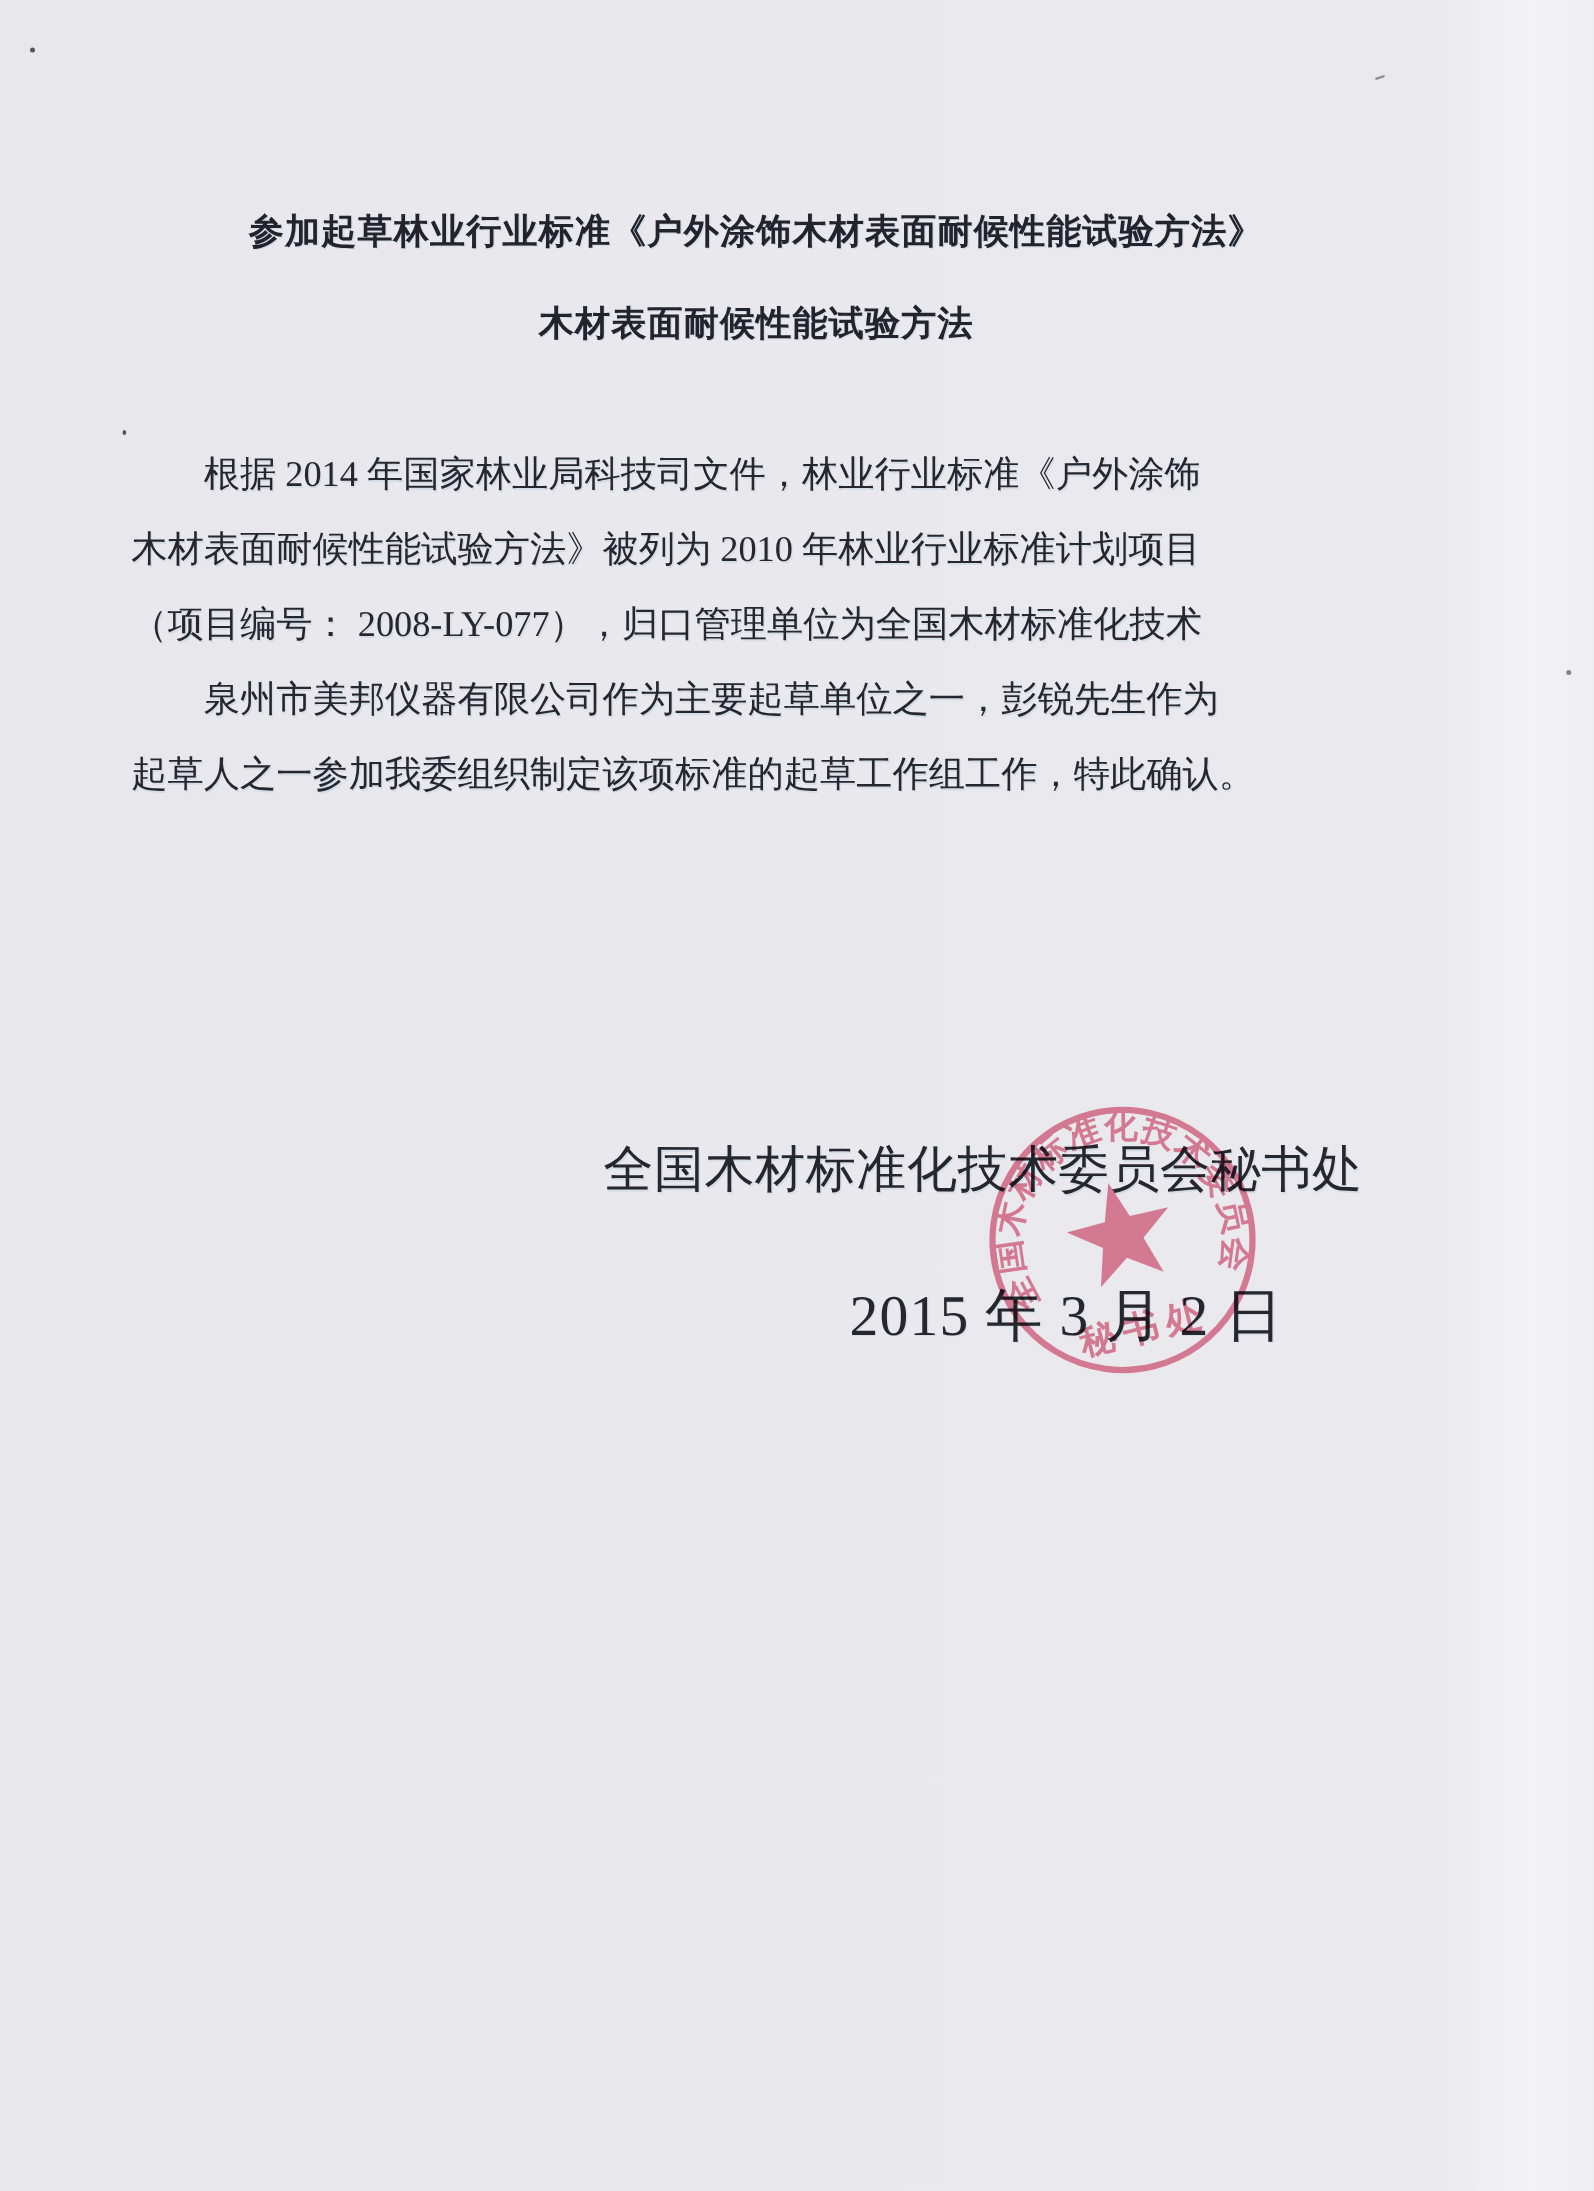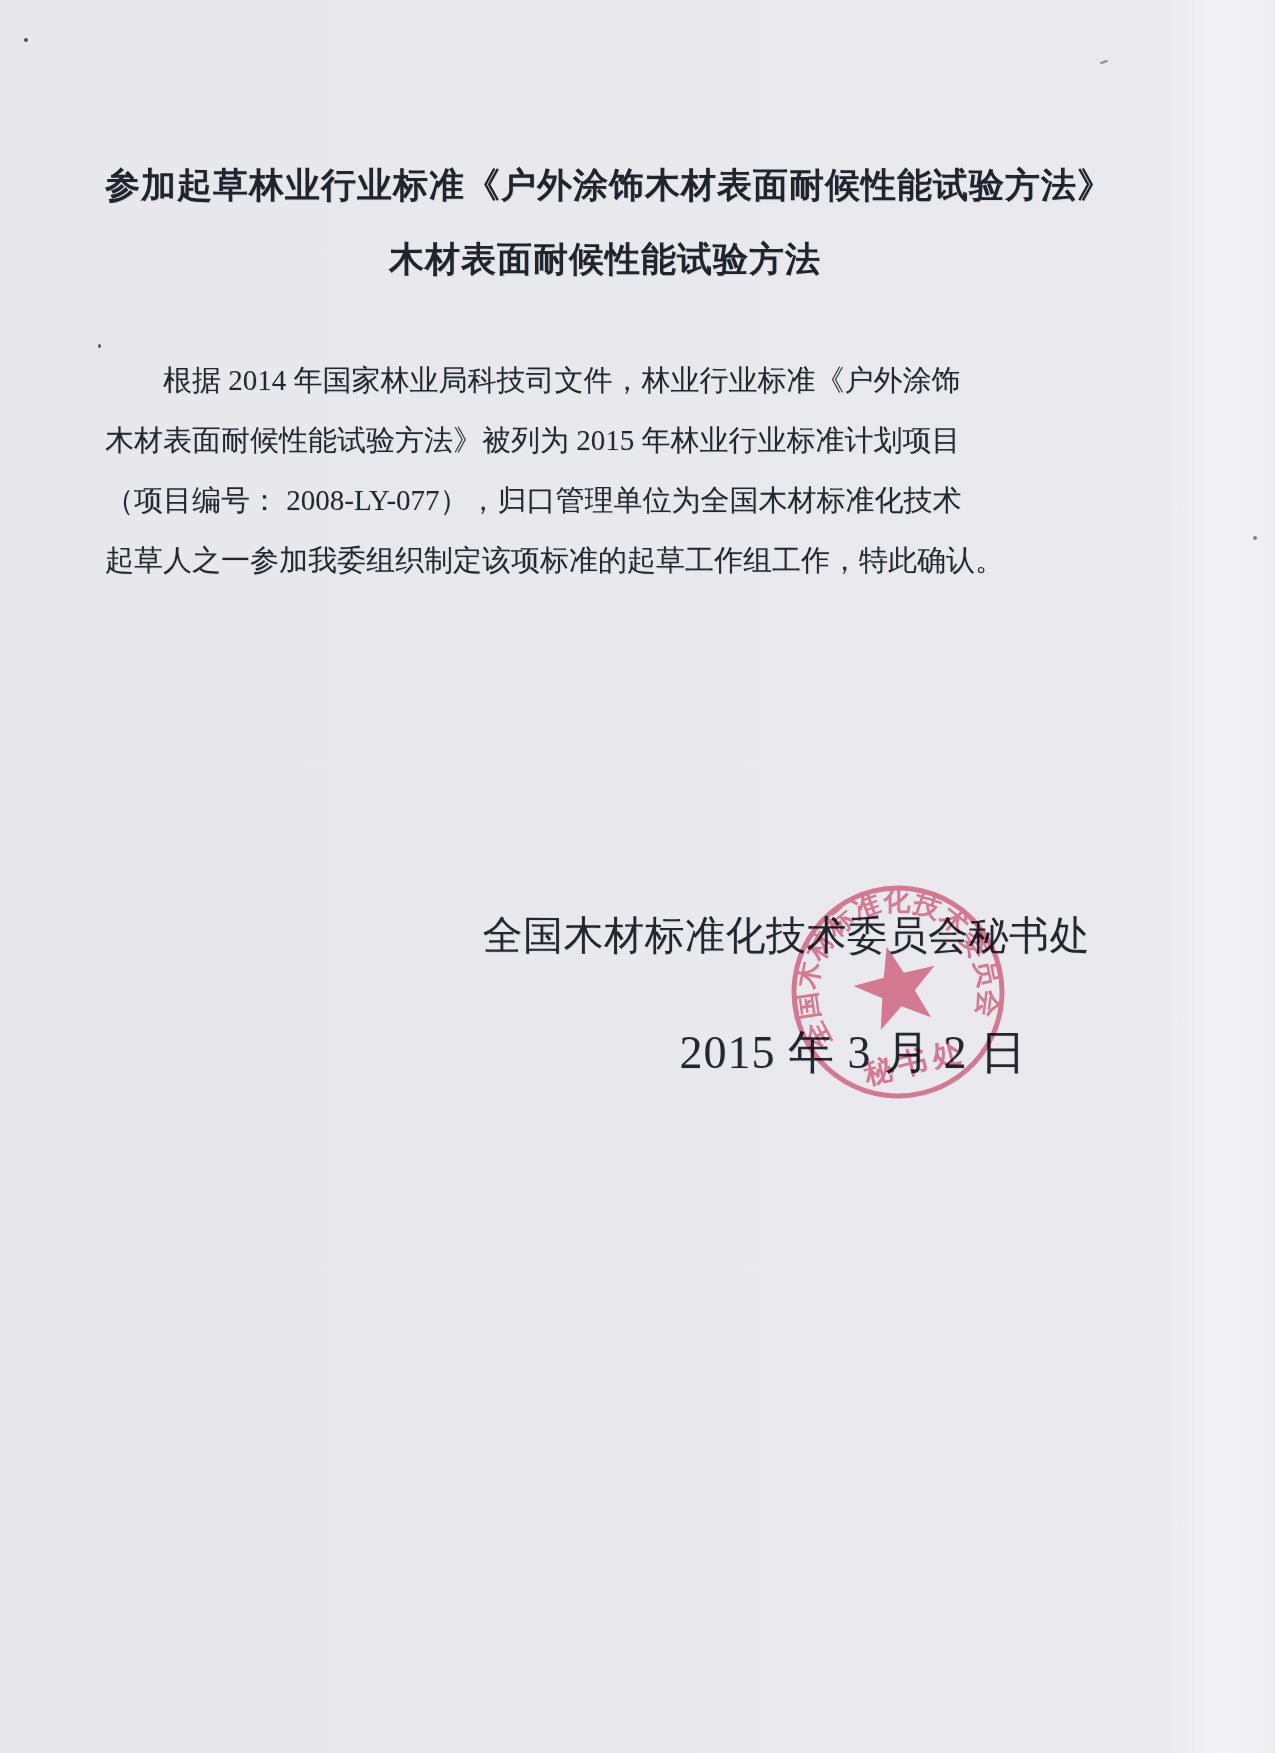--- a/index.html
+++ b/index.html
@@ -13,21 +13,21 @@
     overflow:hidden;
     font-family:"Liberation Serif","DejaVu Serif",serif;
     color:#26262e;
   }
   .title-block{
     position:absolute;
     left:105px;top:148px;width:1000px;
     text-align:center;
     font-family:"Liberation Sans","DejaVu Sans",sans-serif;
     font-weight:700;
-    font-size:35px;
+    font-size:28px;
     line-height:74px;
     letter-spacing:1px;
     color:#23232b;
     text-shadow:1px 1px 0 rgba(60,150,185,0.15);
     white-space:nowrap;
   }
   .body-block{
     position:absolute;
     left:105px;top:350px;width:1010px;
     font-size:29px;
@@ -85,24 +85,25 @@
 <div class="page">
 
   <div class="title-block">
     <div>参加起草林业行业标准《户外涂饰木材表面耐候性能试验方法》</div>
     <div>木材表面耐候性能试验方法</div>
   </div>
 
   <div class="body-block">
       <div>
         <div class="line indent">根据 2014 年国家林业局科技司文件，林业行业标准《户外涂饰</div>
-        <div class="line">木材表面耐候性能试验方法》被列为 2015 年林业行业标准计划项目</div>
+        <div class="line">木材表面耐候性能试验方法》被列为 2010 年林业行业标准计划项目</div>
         <div class="line">（项目编号： 2008-LY-077），归口管理单位为全国木材标准化技术</div>
       </div>
       <div>
+        <div class="line indent">泉州市美邦仪器有限公司作为主要起草单位之一，彭锐先生作为</div>
         <div class="line">起草人之一参加我委组织制定该项标准的起草工作组工作，特此确认。</div>
       </div>
     </div>
 
   <div class="signature">全国木材标准化技术委员会秘书处</div>
 
   <div class="dateline">2015 年 3 月 2 日</div>
 
   <div class="stamp">
     <svg viewBox="0 0 260 260" xmlns="http://www.w3.org/2000/svg">

